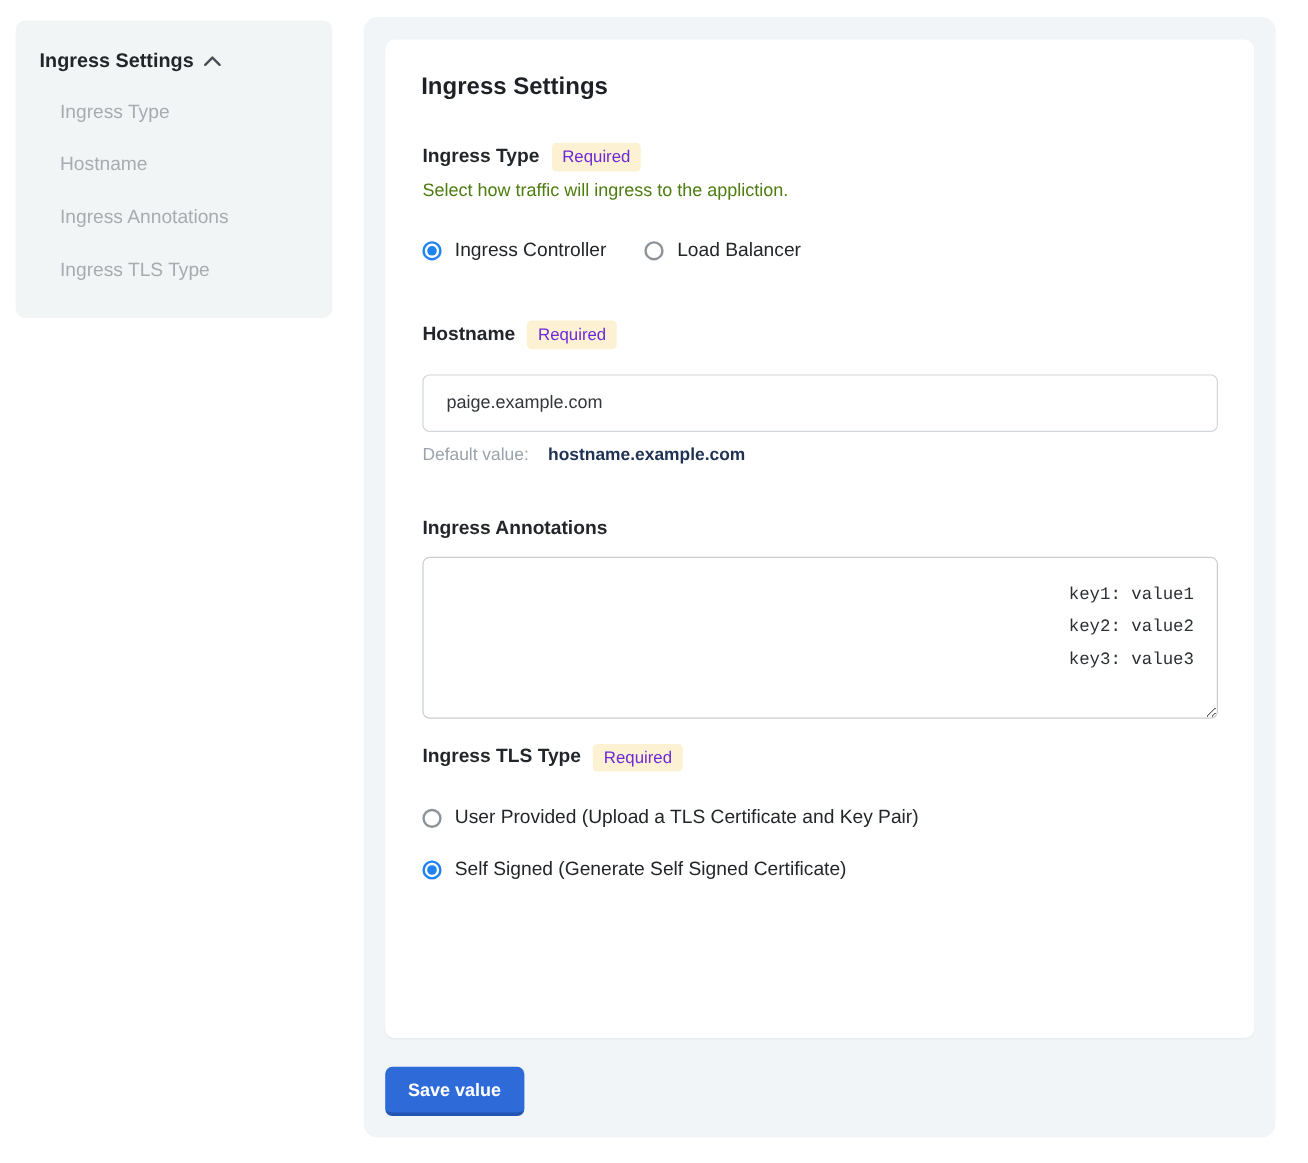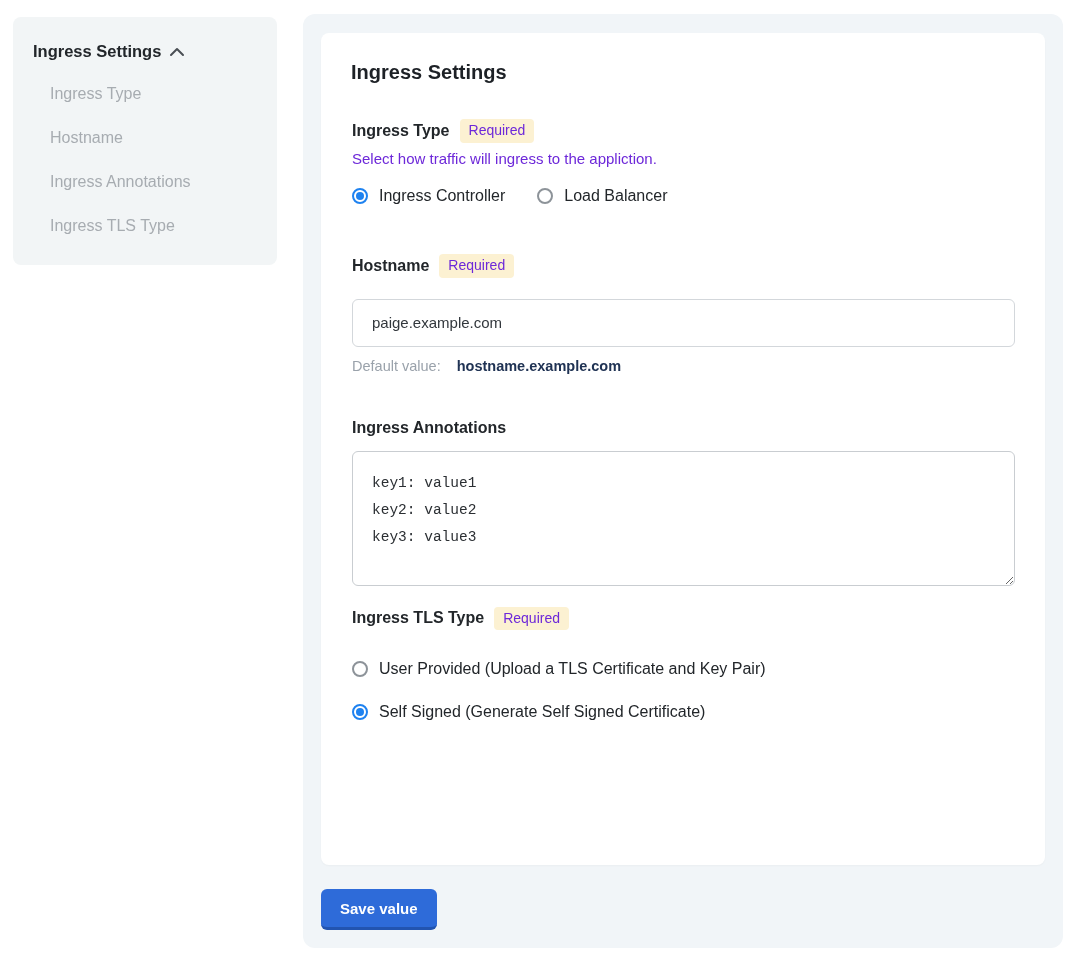--- a/index.html
+++ b/index.html
@@ -33,21 +33,21 @@
   .card-title { font-size:20px; font-weight:bold; color:#1d2126; }
   .card-subtitle { font-size:14.5px; color:#9ba1a7; margin-top:22px; }
 
   .section { margin-left:1px; }
   .section-head { display:flex; align-items:center; gap:10px; }
   .section-label { font-size:16px; font-weight:bold; color:#22262a; }
   .badge {
     background:#fcf1d2; color:#6d28d9; font-size:14px;
     padding:3px 9px 4px; border-radius:4px; line-height:1.2;
   }
-  .section-desc { font-size:15px; color:#6d28d9; margin-top:7px; }
+  .section-desc { font-size:15px; color:#4d7c0f; margin-top:7px; }
 
   
   .radio-row { display:flex; align-items:center; gap:32px; }
   .radio-option { display:flex; align-items:center; gap:11px; cursor:pointer; }
   .radio {
     width:16px; height:16px; border-radius:50%;
     border:2px solid #8d9399; position:relative; flex:0 0 auto; background:#fff;
   }
   .radio.checked { border-color:#1e82f0; }
   .radio.checked::after {
@@ -79,25 +79,25 @@
   
   .save-button {
     margin-top:24px; margin-left:0;
     background:#2e6bd9; border:none; border-bottom:3px solid #2254b0;
     border-radius:6px; color:#ffffff; font-weight:bold; font-size:15px;
     padding:11px 19px 10px; cursor:pointer; font-family:"Liberation Sans", sans-serif;
   }
 
   
   .mt-sec1 { margin-top:35px; }   
-  .mt-radio1 { margin-top:20px; } 
+  .mt-radio1 { margin-top:33px; } 
   .mt-sec2 { margin-top:49px; }   
   .mt-input { margin-top:21px; }  
   .mt-sec3 { margin-top:45px; }   
-  .mt-ta { margin-top:14px; }     
+  .mt-ta { margin-top:14px;text-align:right; }     
   .mt-sec4 { margin-top:21px; }   
   .mt-tlsradios { margin-top:30px; }
 </style>
 </head>
 <body>
 
 <nav class="sidebar">
   <div class="sidebar-header">
     <span>Ingress Settings</span>
     <span>

